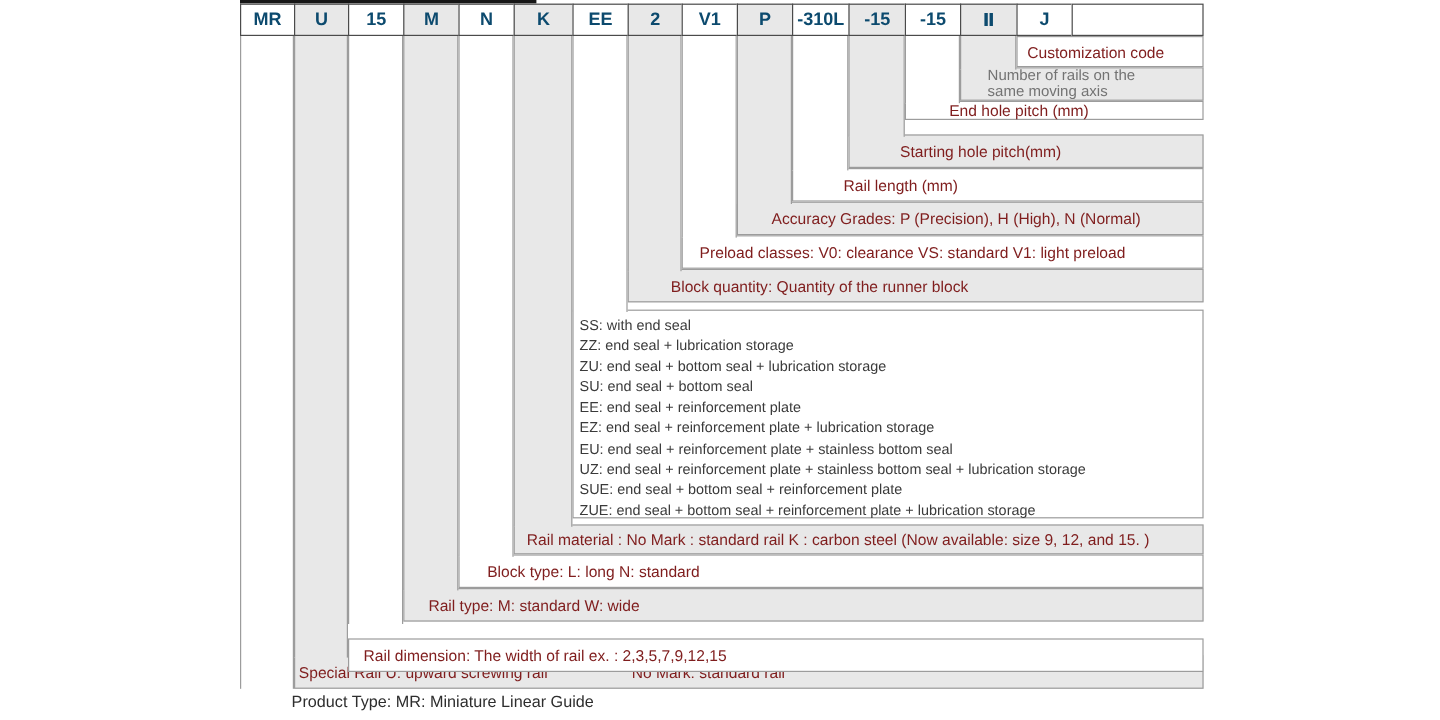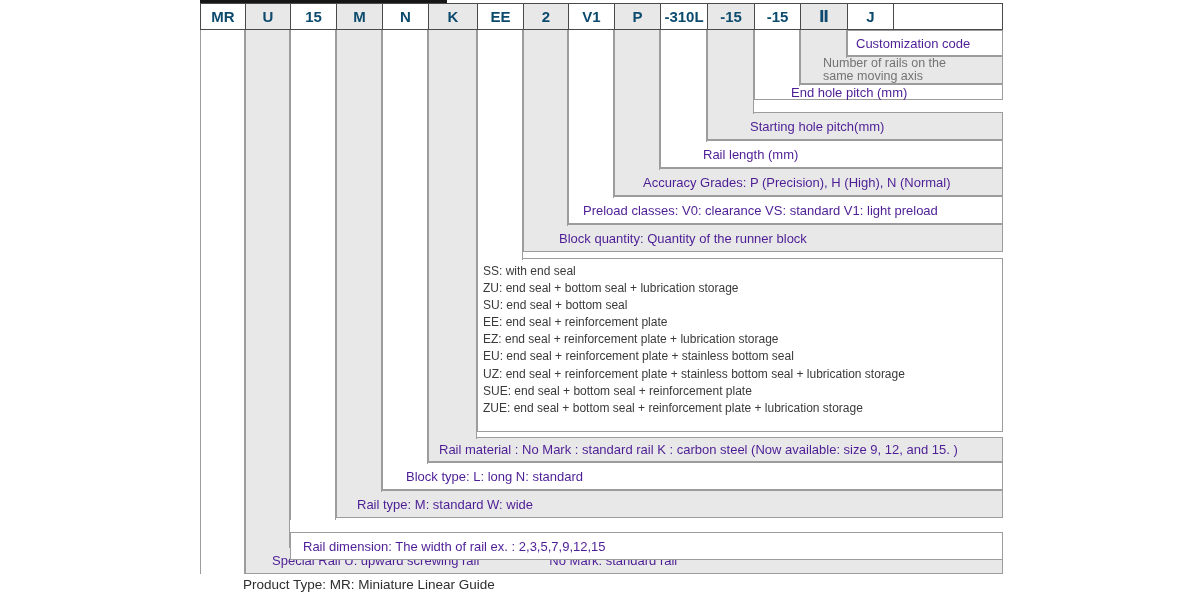--- a/index.html
+++ b/index.html
@@ -18,53 +18,54 @@
   .band{
     position:absolute;box-sizing:border-box;border:1px solid #9c9c9c;
     display:flex;align-items:center;background:#fff;
   }
   .band.gray{background:#e8e8e8;}
   .chan{
     position:absolute;box-sizing:border-box;
     border-left:1px solid #9c9c9c;border-right:1px solid #9c9c9c;background:#fff;
   }
   .chan.gray{background:#e8e8e8;}
-  .blabel{font-size:13px;color:#4c1d95;white-space:nowrap;}
+  .blabel{font-size:13px;color:#7f1d1d;white-space:nowrap;}
   .blabel .part2{margin-left:70px;}
   .twoline{display:flex;flex-direction:column;justify-content:center;align-items:flex-start;
     font-size:12.5px;line-height:13px;color:#737373;white-space:nowrap;}
   .sealbox{display:block;padding-top:4px;font-size:12px;line-height:17.1px;color:#3a3a3a;}
   .sealbox div{white-space:nowrap;}
   #topbar{position:absolute;left:200px;top:0;width:247px;height:3px;background:#161616;}
   #product-type{position:absolute;left:243px;top:577px;font-size:13.5px;color:#2e2e2e;white-space:nowrap;}
 </style>
 </head>
 <body>
 
 <div id="stage">
   <div id="topbar"></div>
   <div id="brackets">
       <div class="band gray" style="left: 245px; top: 546px; width: 758px; height: 28px;">
-        <div class="blabel" style="padding-left: 26px;">Special Rail U: upward screwing rail<span class="part2">No Mark: standard rail</span></div>
+        <div class="blabel" style="padding-left: 3px;">Special Rail U: upward screwing rail<span class="part2">No Mark: standard rail</span></div>
       </div>
       <div class="band white" style="left: 290px; top: 518px; width: 713px; height: 28px; margin-top: 14px;">
         <div class="blabel" style="padding-left: 12px;">Rail dimension: The width of rail ex. : 2,3,5,7,9,12,15</div>
       </div>
       <div class="band gray" style="left: 336px; top: 490px; width: 667px; height: 28px;">
         <div class="blabel" style="padding-left: 20px;">Rail type: M: standard W: wide</div>
       </div>
       <div class="band white" style="left: 382px; top: 462px; width: 621px; height: 28px;">
         <div class="blabel" style="padding-left: 23px;">Block type: L: long N: standard</div>
       </div>
       <div class="band gray" style="left: 428px; top: 437px; width: 575px; height: 25px;">
         <div class="blabel" style="padding-left: 10px;">Rail material :  No Mark : standard rail K : carbon steel (Now available: size 9, 12, and 15. )</div>
       </div>
       <div class="band white" style="left: 477px; top: 258px; width: 526px; height: 174px; align-items: flex-start;">
         <div class="sealbox" style="padding-left: 5px;">
           <div>SS: with end seal</div>
+          <div>ZZ: end seal + lubrication storage</div>
           <div>ZU: end seal + bottom seal + lubrication storage</div>
           <div>SU: end seal + bottom seal</div>
           <div>EE: end seal + reinforcement plate</div>
           <div>EZ: end seal + reinforcement plate + lubrication storage</div>
           <div>EU: end seal + reinforcement plate + stainless bottom seal</div>
           <div>UZ: end seal + reinforcement plate + stainless bottom seal + lubrication storage</div>
           <div>SUE: end seal + bottom seal + reinforcement plate</div>
           <div>ZUE: end seal + bottom seal + reinforcement plate + lubrication storage</div>
         </div>
       </div>

